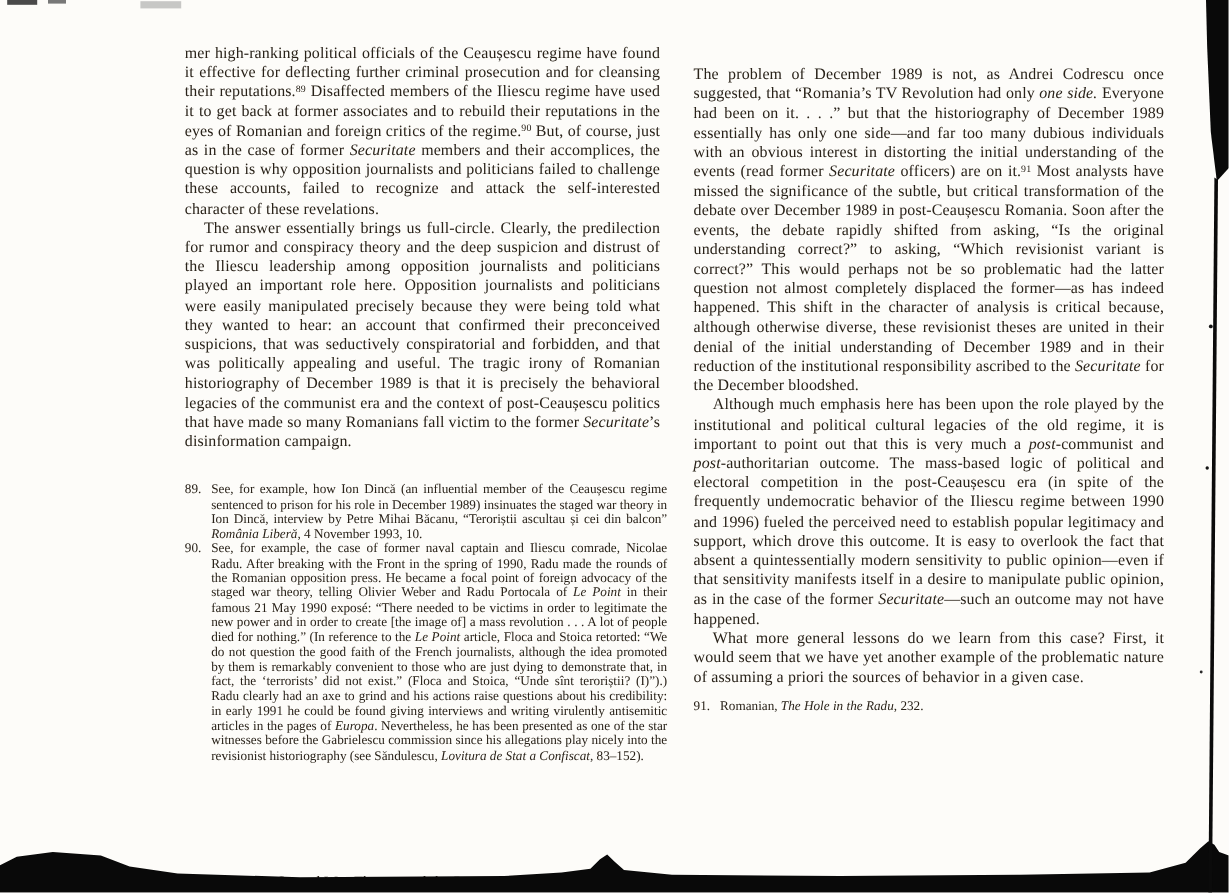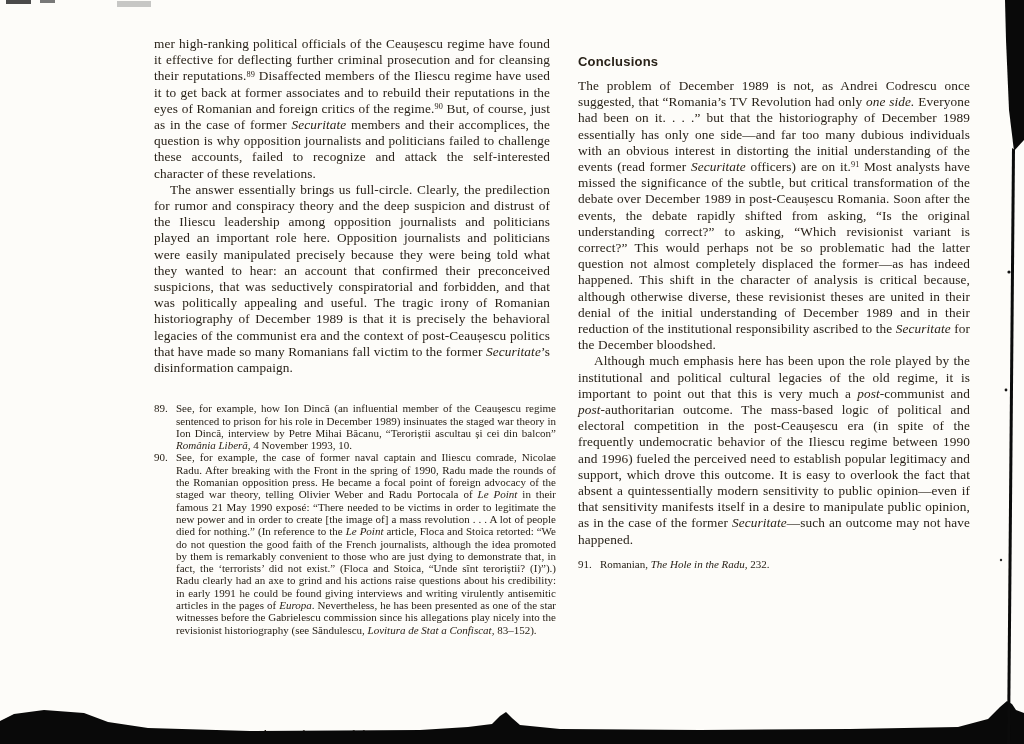--- a/index.html
+++ b/index.html
@@ -67,23 +67,23 @@
       <p class="footnote">
         <span class="fn-num">89.</span><span><span>See, for example, how Ion Dincă (an influential member of the Ceaușescu regime sentenced to prison for his role in December 1989) insinuates the staged war theory in Ion Dincă, interview by Petre Mihai Băcanu, “Teroriștii ascultau și cei din balcon” </span><span style="font-style: italic;">România Liberă</span><span>, 4 November 1993, 10.</span></span>
       </p>
       <p class="footnote">
         <span class="fn-num">90.</span><span><span>See, for example, the case of former naval captain and Iliescu comrade, Nicolae Radu. After breaking with the Front in the spring of 1990, Radu made the rounds of the Romanian opposition press. He became a focal point of foreign advocacy of the staged war theory, telling Olivier Weber and Radu Portocala of </span><span style="font-style: italic;">Le Point</span><span> in their famous 21 May 1990 exposé: “There needed to be victims in order to legitimate the new power and in order to create [the image of] a mass revolution . . . A lot of people died for nothing.” (In reference to the </span><span style="font-style: italic;">Le Point</span><span> article, Floca and Stoica retorted: “We do not question the good faith of the French journalists, although the idea promoted by them is remarkably convenient to those who are just dying to demonstrate that, in fact, the ‘terrorists’ did not exist.” (Floca and Stoica, “Unde sînt teroriștii? (I)”).) Radu clearly had an axe to grind and his actions raise questions about his credibility: in early 1991 he could be found giving interviews and writing virulently antisemitic articles in the pages of </span><span style="font-style: italic;">Europa</span><span>. Nevertheless, he has been presented as one of the star witnesses before the Gabrielescu commission since his allegations play nicely into the revisionist historiography (see Săndulescu, </span><span style="font-style: italic;">Lovitura de Stat a Confiscat</span><span>, 83–152).</span></span>
       </p>
     </div>
   </div>
 
   <div class="col col-right">
-    <h2 class="heading">Conclusions</h2>
     <p class="body-p"><span>The problem of December 1989 is not, as Andrei Codrescu once suggested, that “Romania’s TV Revolution had only </span><span style="font-style: italic;">one side.</span><span> Everyone had been on it. . . .” but that the historiography of December 1989 essentially has only one side—and far too many dubious individuals with an obvious interest in distorting the initial understanding of the events (read former </span><span style="font-style: italic;">Securitate</span><span> officers) are on it.</span><sup>91</sup><span> Most analysts have missed the significance of the subtle, but critical transformation of the debate over December 1989 in post-Ceaușescu Romania. Soon after the events, the debate rapidly shifted from asking, “Is the original understanding correct?” to asking, “Which revisionist variant is correct?” This would perhaps not be so problematic had the latter question not almost completely displaced the former—as has indeed happened. This shift in the character of analysis is critical because, although otherwise diverse, these revisionist theses are united in their denial of the initial understanding of December 1989 and in their reduction of the institutional responsibility ascribed to the </span><span style="font-style: italic;">Securitate</span><span> for the December bloodshed.</span></p>
     <p class="body-p indent"><span>Although much emphasis here has been upon the role played by the institutional and political cultural legacies of the old regime, it is important to point out that this is very much a </span><span style="font-style: italic;">post</span><span>-communist and </span><span style="font-style: italic;">post</span><span>-authoritarian outcome. The mass-based logic of political and electoral competition in the post-Ceaușescu era (in spite of the frequently undemocratic behavior of the Iliescu regime between 1990 and 1996) fueled the perceived need to establish popular legitimacy and support, which drove this outcome. It is easy to overlook the fact that absent a quintessentially modern sensitivity to public opinion—even if that sensitivity manifests itself in a desire to manipulate public opinion, as in the case of the former </span><span style="font-style: italic;">Securitate</span><span>—such an outcome may not have happened.</span></p>
+    <p class="body-p indent"><span>What more general lessons do we learn from this case? First, it would seem that we have yet another example of the problematic nature of assuming a priori the sources of behavior in a given case.</span></p>
 
     <div class="footnotes footnotes-right">
       <p class="footnote">
         <span class="fn-num">91.</span><span><span>Romanian, </span><span style="font-style: italic;">The Hole in the Radu</span><span>, 232.</span></span>
       </p>
     </div>
   </div>
 
   <div class="footer footer-left">
     <span class="page-number">540</span>

